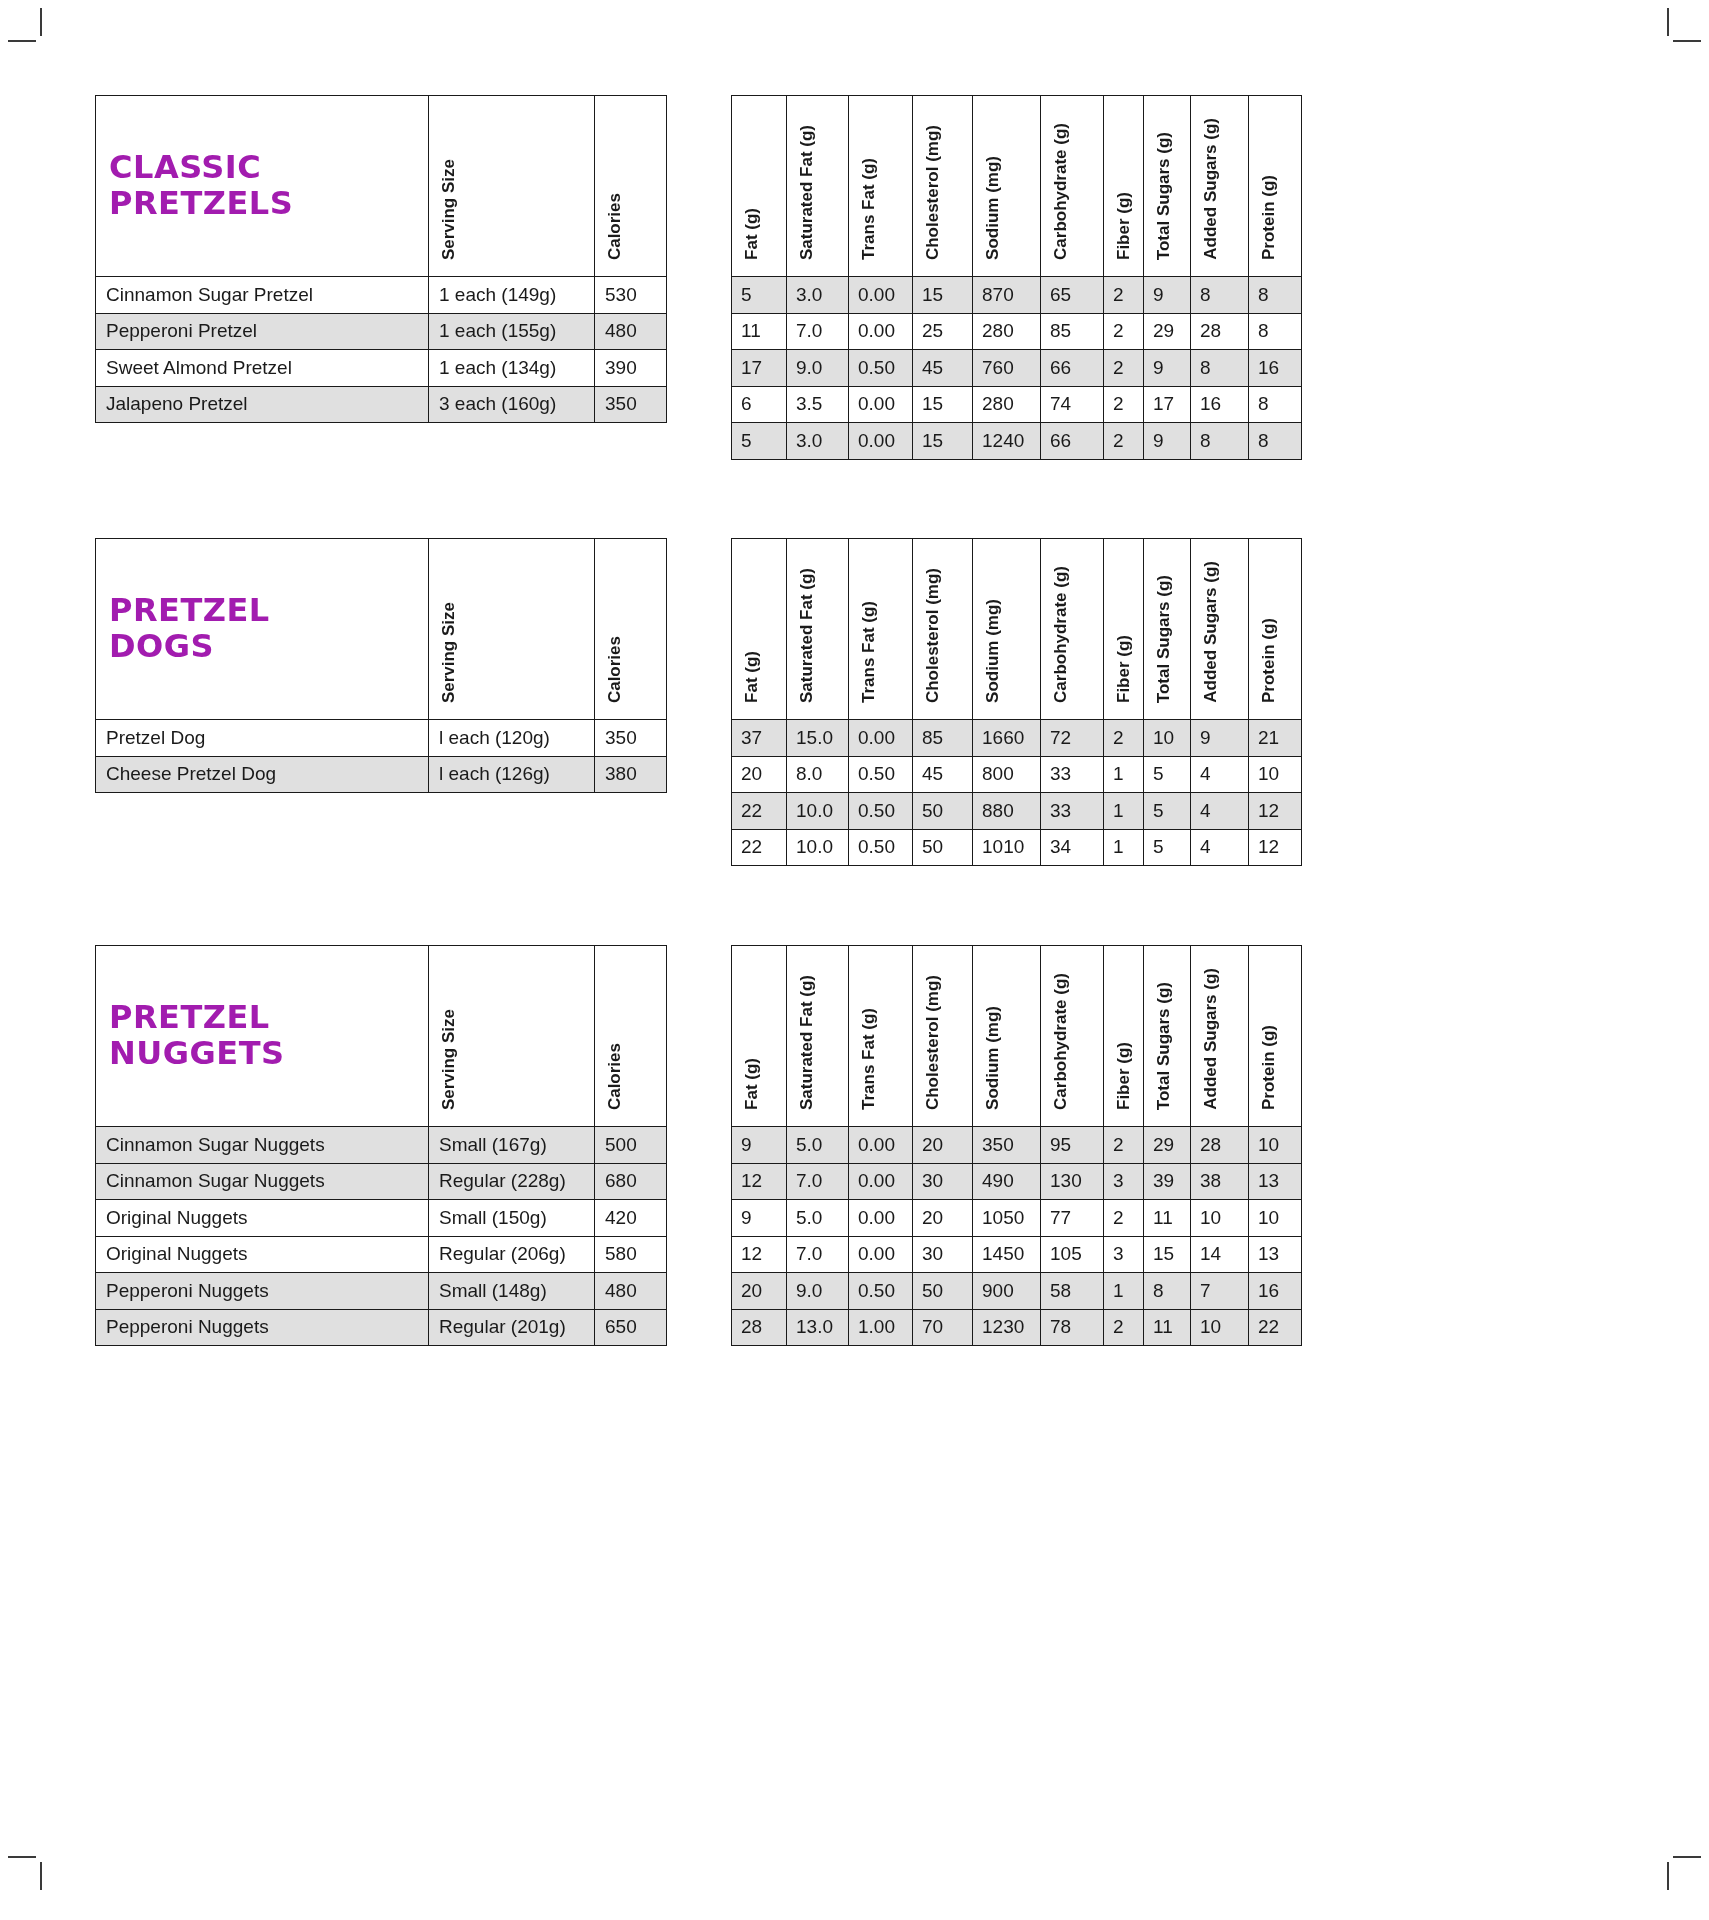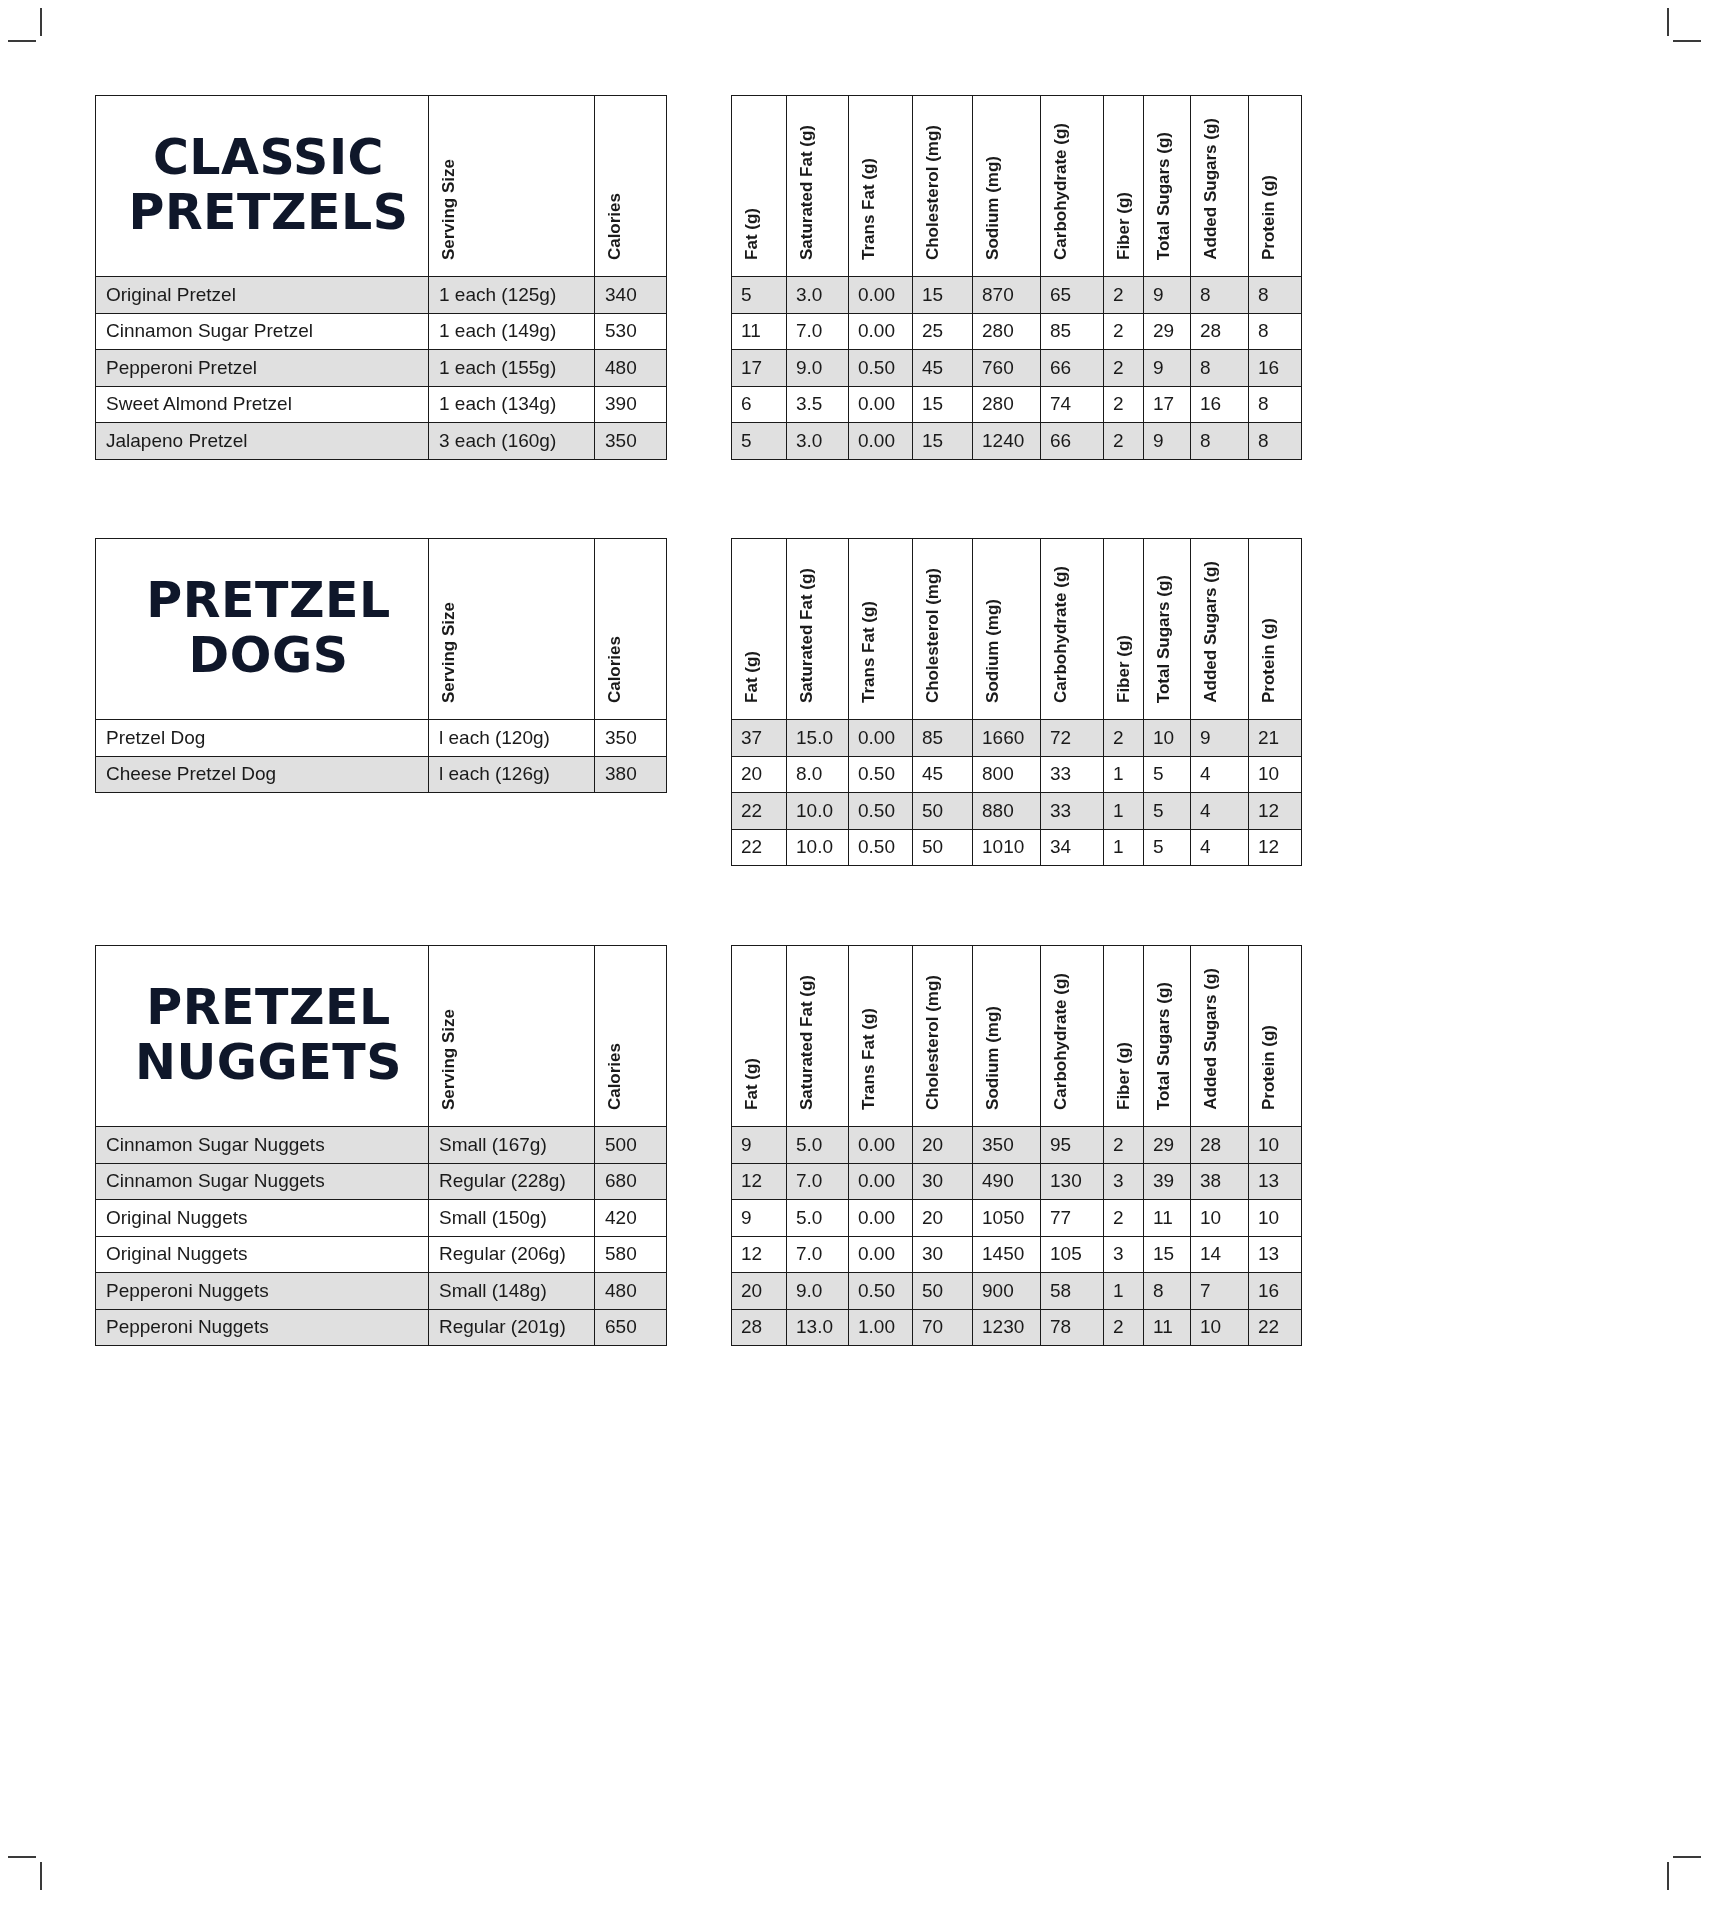--- a/index.html
+++ b/index.html
@@ -36,26 +36,25 @@
     background:#ffffff;
     font-weight:bold;
   }
   th.title-cell {
     vertical-align:middle;
     padding-left:13px;
   }
   .section-title {
     font-family:"DejaVu Sans", sans-serif;
     font-weight:bold;
-    font-size:49px;
+    font-size:32px;
     line-height:1.12;
     letter-spacing:0.5px;
     white-space:pre-line;
-    color:#0f172a;
-    text-align:center;
+    color:#a21caf;
   }
   th.vert-cell { padding:0 0 12px 10px; }
   .vert-label {
     display:inline-block;
     writing-mode:vertical-rl;
     transform:rotate(180deg);
     font-weight:bold;
     font-size:17px;
     line-height:1.15;
     white-space:nowrap;
@@ -99,25 +98,20 @@
       <tr>
         <th class="title-cell">
           <div class="section-title">CLASSIC
 PRETZELS</div>
         </th>
         <th class="vert-cell"><span class="vert-label">Serving Size</span></th>
         <th class="vert-cell"><span class="vert-label">Calories</span></th>
       </tr>
     </thead>
     <tbody>
-        <tr class="shaded">
-          <td>Original Pretzel</td>
-          <td>1 each (125g)</td>
-          <td>340</td>
-        </tr>
         <tr>
           <td>Cinnamon Sugar Pretzel</td>
           <td>1 each (149g)</td>
           <td>530</td>
         </tr>
         <tr class="shaded">
           <td>Pepperoni Pretzel</td>
           <td>1 each (155g)</td>
           <td>480</td>
         </tr>

